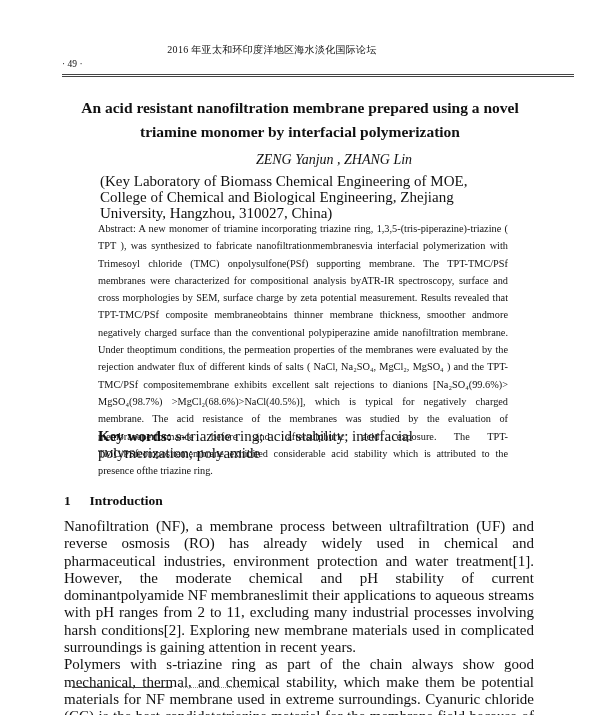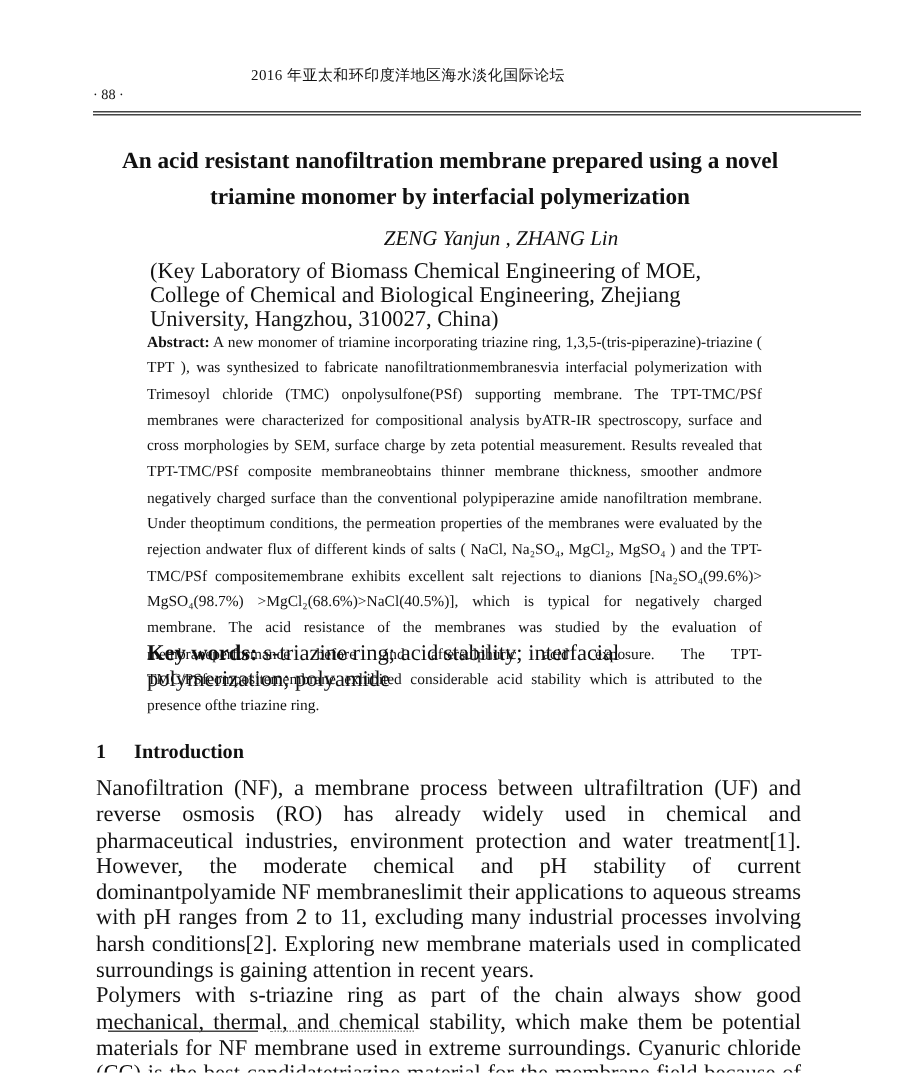--- a/index.html
+++ b/index.html
@@ -9,39 +9,39 @@
   .hdr-cn { position: absolute; top: 43px; left: 0; width: 544px; text-align: center; font-size: 10px; letter-spacing: 0.3px; }
   .hdr-pn { position: absolute; top: 59px; left: 62px; font-size: 9.5px; }
   .hdr-en { position: absolute; top: 58px; left: 118px; width: 430px; text-align: center; font-size: 10px; }
   .hdr-rule { position: absolute; top: 74px; left: 62px; width: 512px; height: 0; border-top: 1px solid #444; border-bottom: 1px solid #444; padding-top: 1px; }
 
   .title { position: absolute; top: 96px; left: 70px; width: 460px; text-align: center; font-weight: bold; font-size: 15.5px; line-height: 24px; }
   .authors { position: absolute; top: 152px; left: 0; width: 600px; text-align: center; font-style: italic; font-size: 14px; padding-left: 34px; }
   .affil { position: absolute; top: 173px; left: 100px; width: 400px; text-align: left; font-size: 15px; line-height: 16px; }
 
   .abstract { position: absolute; top: 220px; left: 98px; width: 410px; font-size: 10.3px; line-height: 17.3px; text-align: justify; }
-  .abstract b { font-weight: bold; }
+  .abstract b { font-weight: normal; }
   .keywords { position: absolute; top: 428px; left: 98px; width: 410px; font-size: 15px; }
 
   .sec { position: absolute; top: 493px; left: 64px; font-weight: bold; font-size: 13.5px; }
   .sec .num { display: inline-block; width: 22px; }
 
   .intro { position: absolute; top: 518px; left: 64px; width: 470px; font-size: 15px; line-height: 17.3px; text-align: justify; }
   .intro p { margin: 0; }
 
   .fn-rule { position: absolute; top: 687px; left: 72px; width: 100px; border-top: 1px solid #444; }
   .fn-rule2 { position: absolute; top: 687px; left: 180px; width: 96px; border-top: 1px dotted #888; }
   .footnote { position: absolute; top: 726px; left: 88px; font-size: 8.5px; }
 </style>
 </head>
 <body>
 
 <div class="page">
   <div class="hdr-cn">2016 年亚太和环印度洋地区海水淡化国际论坛</div>
-  <div class="hdr-pn">· 88 ·</div>
+  <div class="hdr-pn">· 49 ·</div>
   <div class="hdr-rule"></div>
 
   <div class="title">An acid resistant nanofiltration membrane prepared using a novel triamine monomer by interfacial polymerization</div>
   <div class="authors">ZENG Yanjun , ZHANG Lin</div>
   <div class="affil">(Key Laboratory of Biomass Chemical Engineering of MOE, College of Chemical and Biological Engineering, Zhejiang University, Hangzhou, 310027, China)</div>
 
   <div class="abstract">
     <b>Abstract:</b>
     <span>A new monomer of triamine incorporating triazine ring, 1,3,5-(tris-piperazine)-triazine ( TPT ), was synthesized to fabricate nanofiltrationmembranesvia interfacial polymerization with Trimesoyl chloride (TMC) onpolysulfone(PSf) supporting membrane. The TPT-TMC/PSf membranes were characterized for compositional analysis byATR-IR spectroscopy, surface and cross morphologies by SEM, surface charge by zeta potential measurement. Results revealed that TPT-TMC/PSf composite membraneobtains thinner membrane thickness, smoother andmore negatively charged surface than the conventional polypiperazine amide nanofiltration membrane. Under theoptimum conditions, the permeation properties of the membranes were evaluated by the rejection andwater flux of different kinds of salts ( NaCl, Na₂SO₄, MgCl₂, MgSO₄ ) and the TPT-TMC/PSf compositemembrane exhibits excellent salt rejections to dianions [Na₂SO₄(99.6%)&gt; MgSO₄(98.7%) &gt;MgCl₂(68.6%)&gt;NaCl(40.5%)], which is typical for negatively charged membrane. The acid resistance of the membranes was studied by the evaluation of membraneperformance before and aftersulphuric acid exposure. The TPT-TMC/PSfcompositemembrane exhibited considerable acid stability which is attributed to the presence ofthe triazine ring.</span>
   </div>

